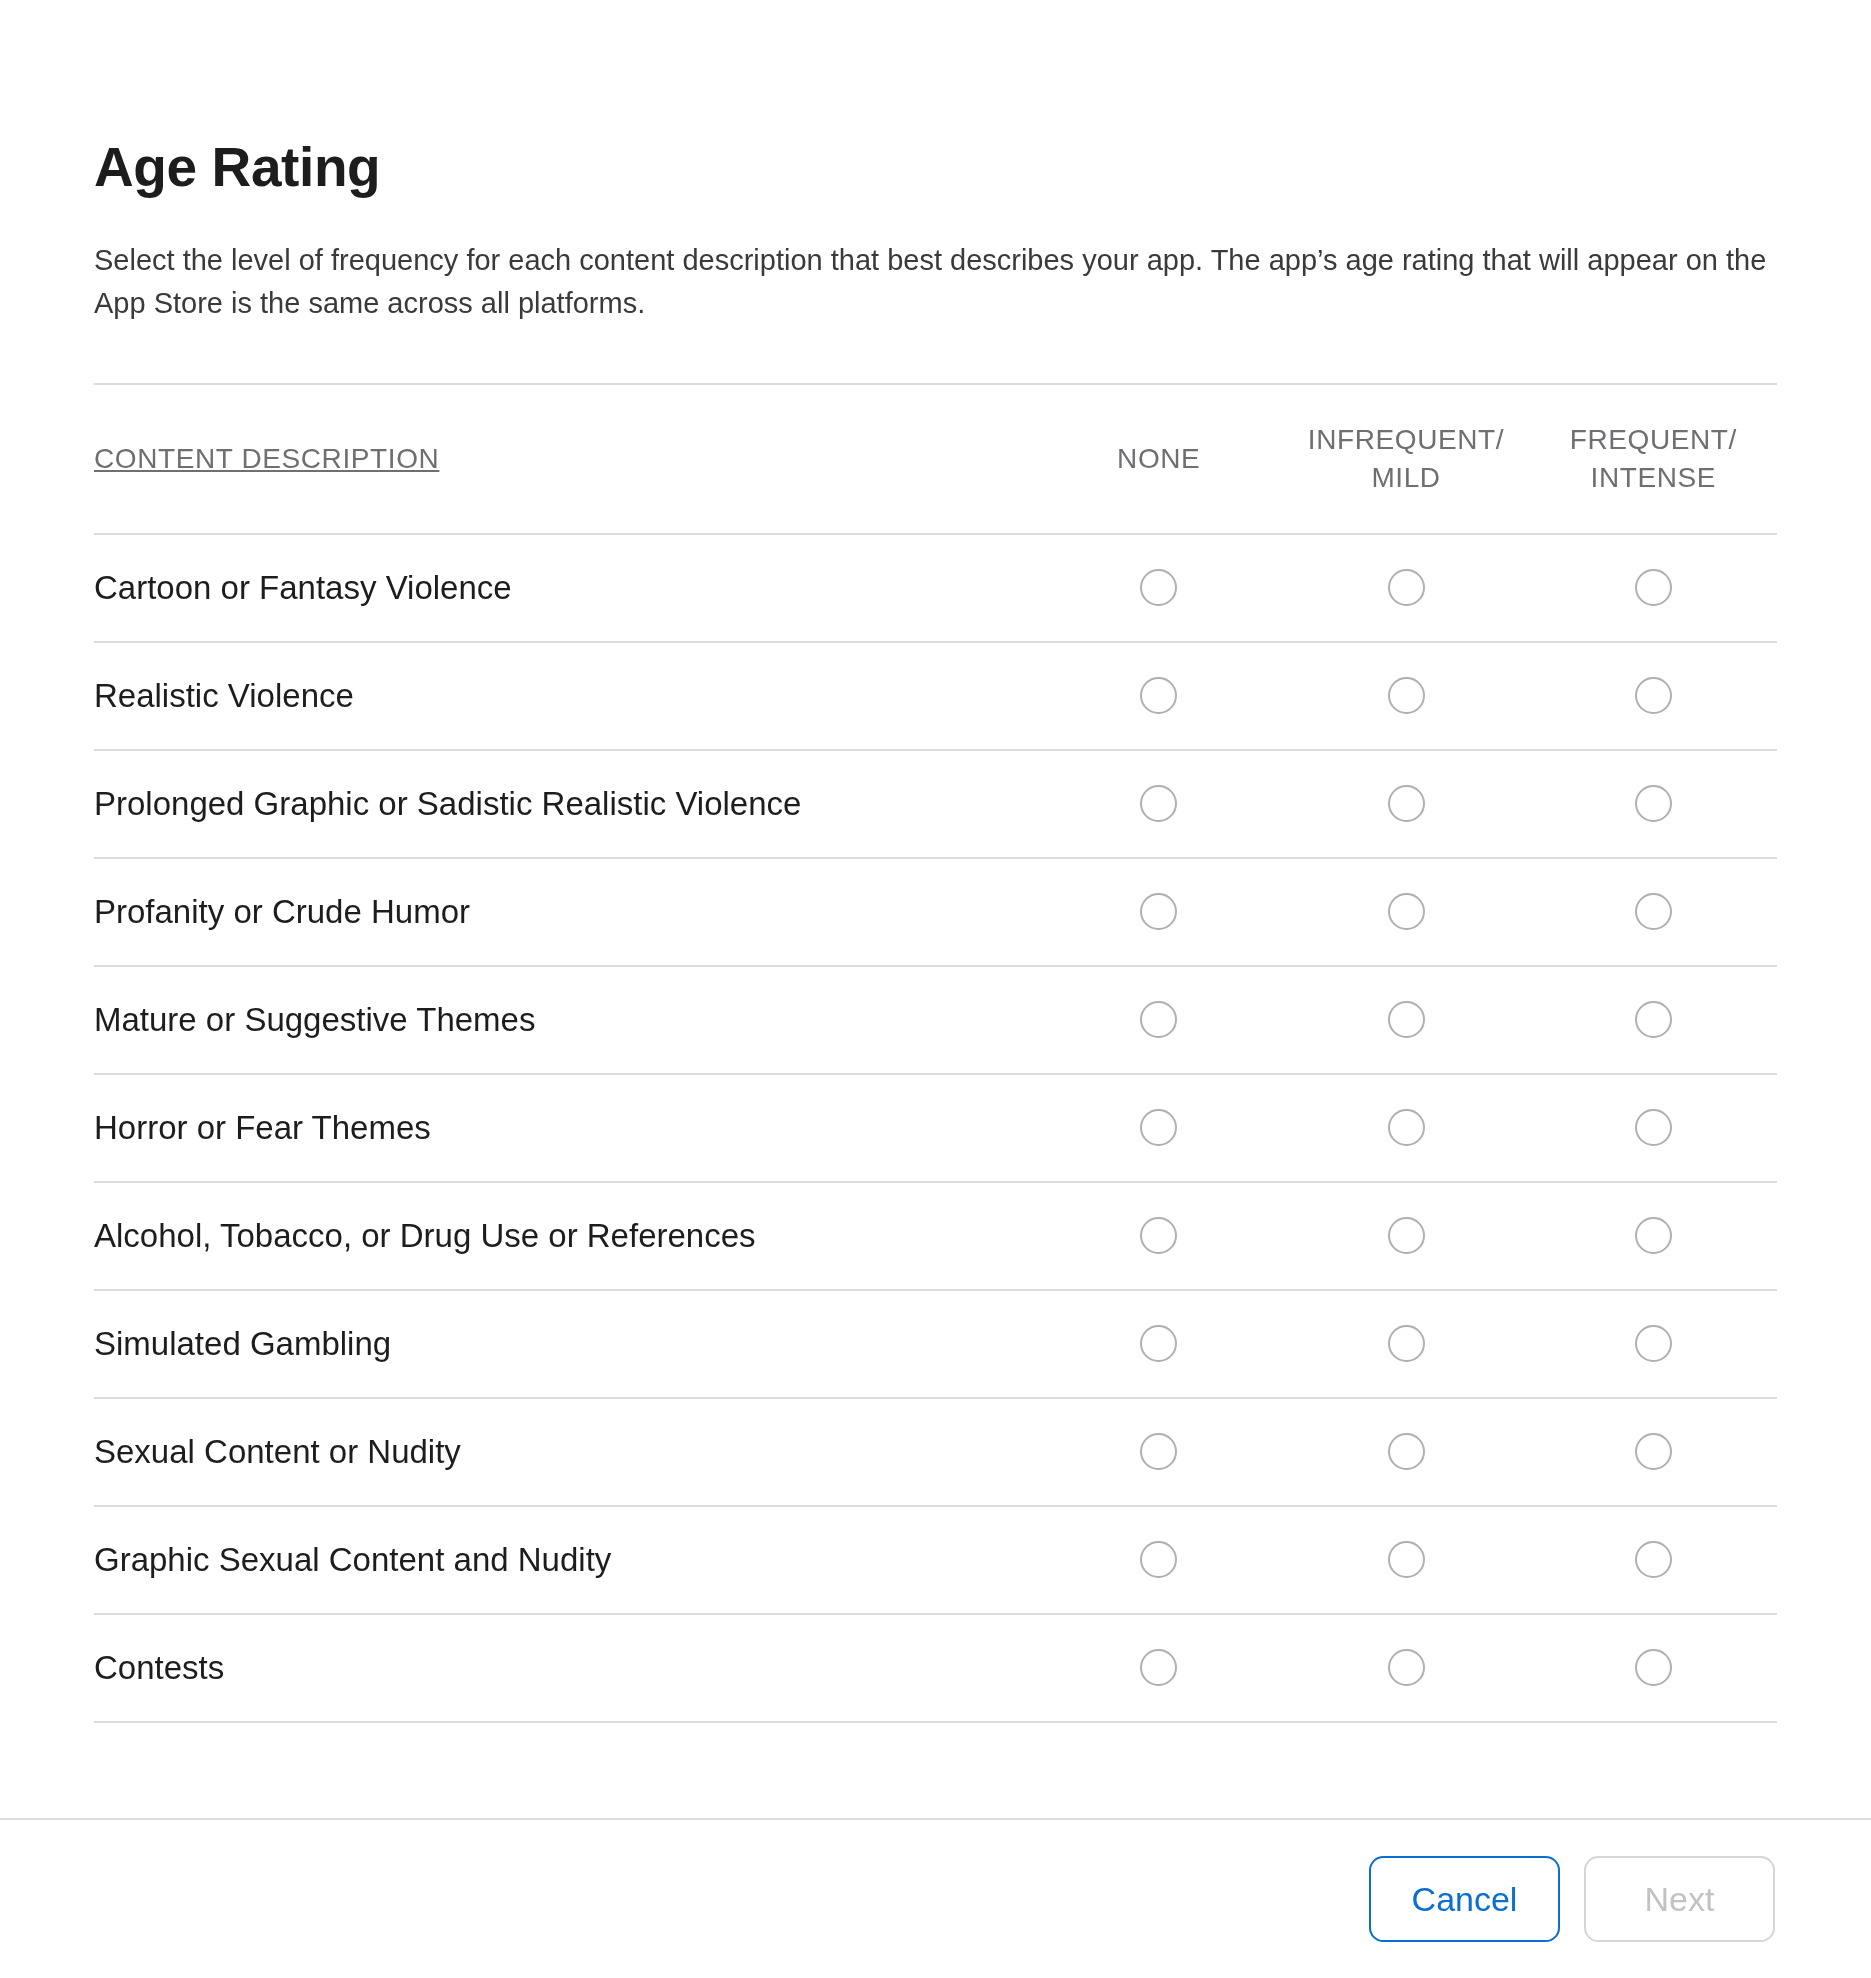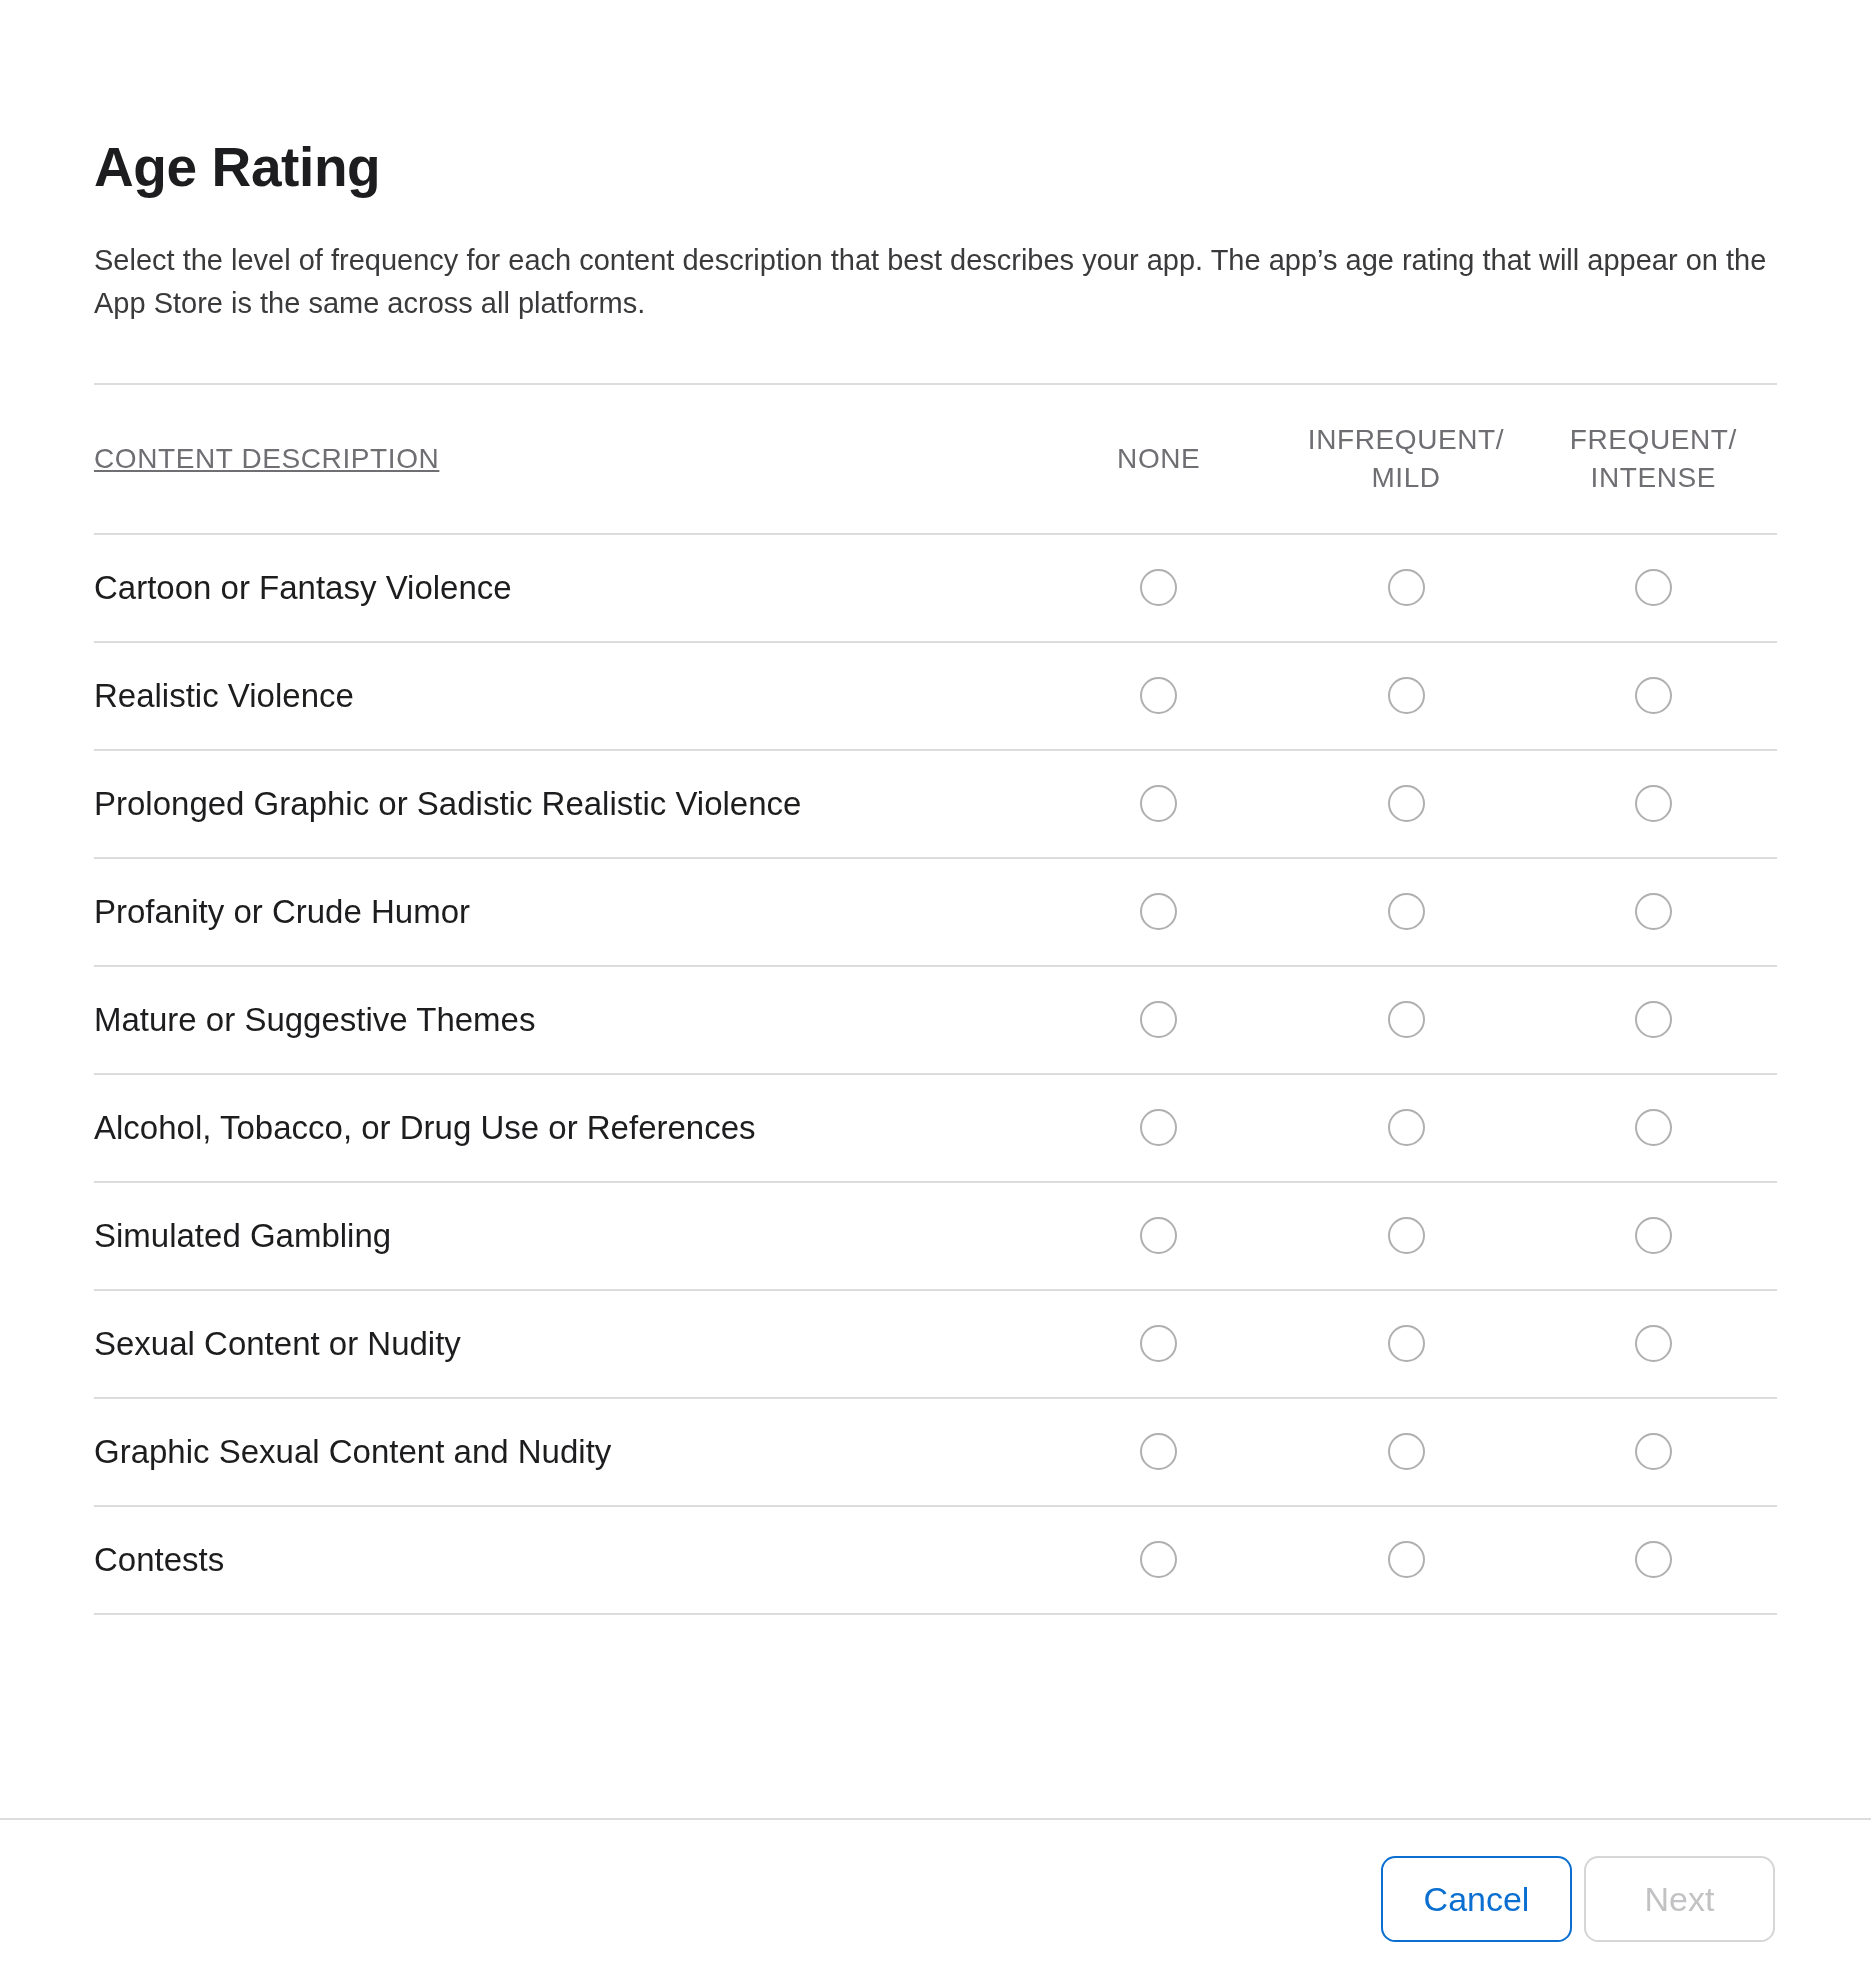--- a/index.html
+++ b/index.html
@@ -121,21 +121,21 @@
 
   
   .footer {
     flex: 0 0 auto;
     border-top: 2.7px solid #dcdcdc;
     height: 160px;
     display: flex;
     align-items: center;
     justify-content: flex-end;
     padding-right: 96px;
-    gap: 12px;
+    gap: 24px;
   }
 
   .btn {
     min-width: 191px;
     height: 86px;
     border-radius: 14.3px;
     font-size: 34px;
     font-weight: 400;
     font-family: inherit;
     background: #ffffff;
@@ -215,20 +215,26 @@
             <td class="radio-cell"><span class="radio"></span></td>
             <td class="radio-cell"><span class="radio"></span></td>
           </tr>
           <tr>
             <td class="row-label">Mature or Suggestive Themes</td>
             <td class="radio-cell"><span class="radio"></span></td>
             <td class="radio-cell"><span class="radio"></span></td>
             <td class="radio-cell"><span class="radio"></span></td>
           </tr>
           <tr>
+            <td class="row-label">Horror or Fear Themes</td>
+            <td class="radio-cell"><span class="radio"></span></td>
+            <td class="radio-cell"><span class="radio"></span></td>
+            <td class="radio-cell"><span class="radio"></span></td>
+          </tr>
+          <tr>
             <td class="row-label">Alcohol, Tobacco, or Drug Use or References</td>
             <td class="radio-cell"><span class="radio"></span></td>
             <td class="radio-cell"><span class="radio"></span></td>
             <td class="radio-cell"><span class="radio"></span></td>
           </tr>
           <tr>
             <td class="row-label">Simulated Gambling</td>
             <td class="radio-cell"><span class="radio"></span></td>
             <td class="radio-cell"><span class="radio"></span></td>
             <td class="radio-cell"><span class="radio"></span></td>

